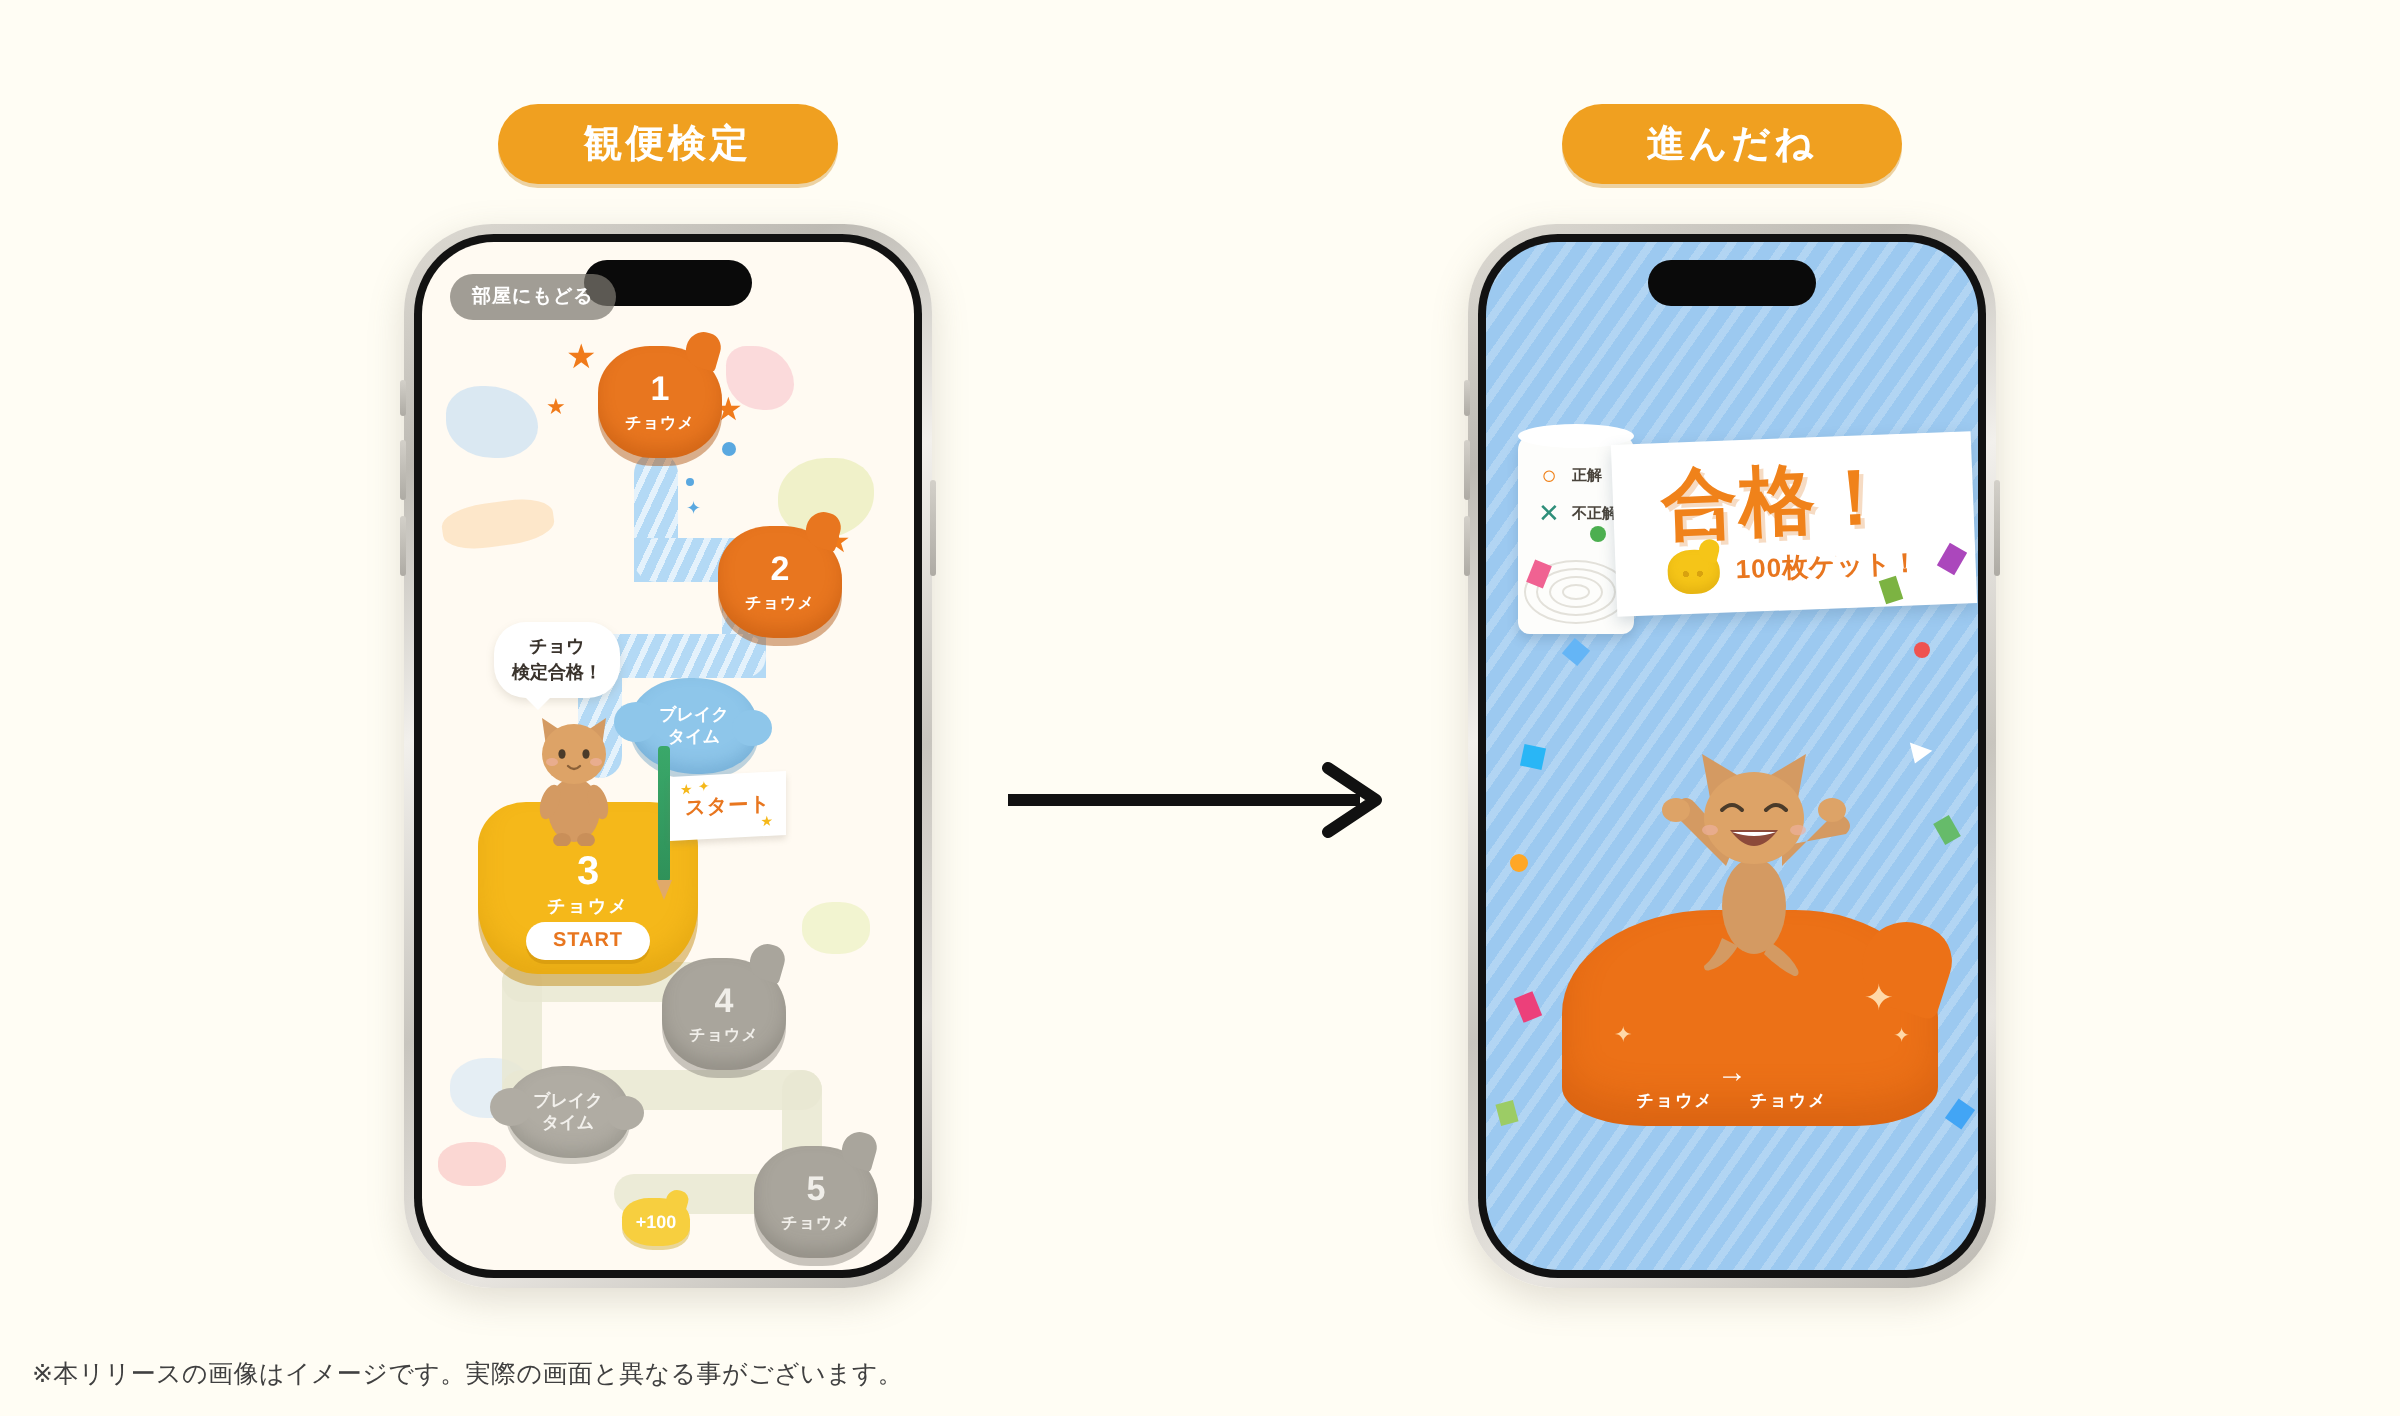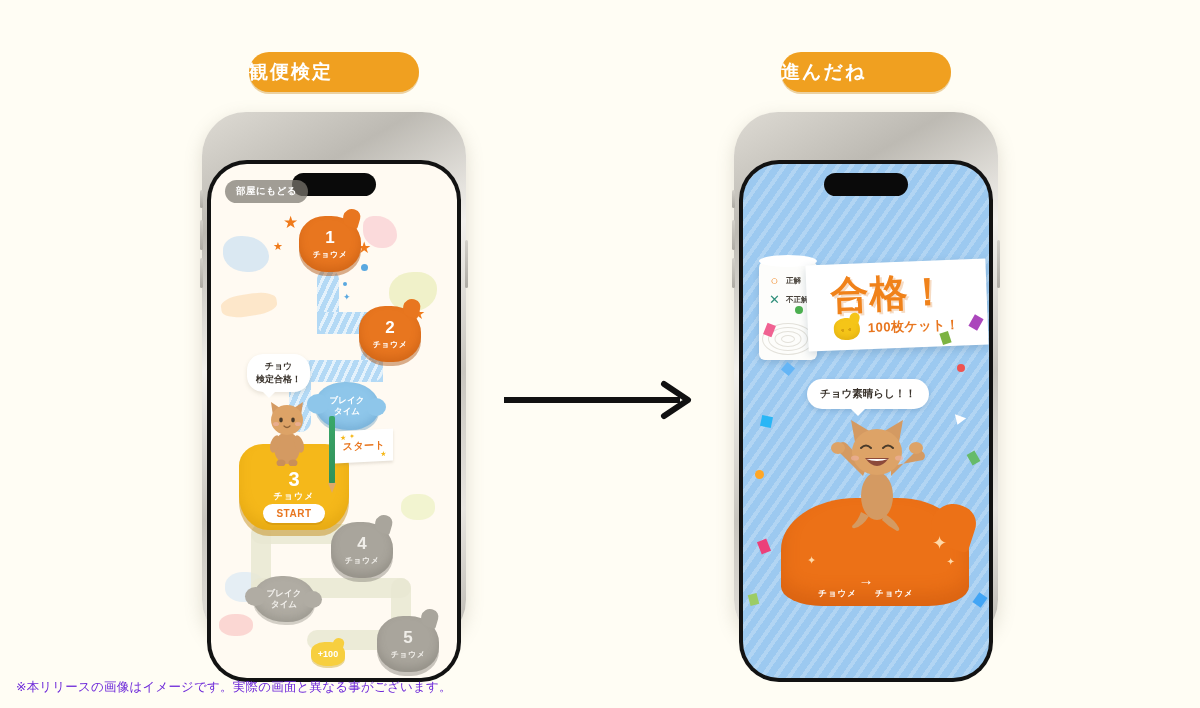--- a/index.html
+++ b/index.html
@@ -16,21 +16,21 @@
   
   .badge {
     position: absolute;
     top: 52px;
     width: 170px;
     height: 40px;
     background: #f0a020;
     border-radius: 22px;
     display: flex;
     align-items: center;
-    justify-content: flex-start;
+    justify-content: center;
     color: #ffffff;
     font-size: 19px;
     font-weight: bold;
     letter-spacing: 2px;
     box-shadow: 0 2px 0 rgba(200,130,10,.35);
   }
   #badge-left  { left: 249px; }
   #badge-right { left: 781px; }
 
   
@@ -48,21 +48,20 @@
   #phone-right { left: 734px; }
 
   .phone-inner {
     position: relative;
     width: 100%;
     height: 100%;
     border-radius: 40px;
     background: #121212;
     padding: 4px;
     overflow: hidden;
-    margin-top: 43px;
   }
   .screen {
     position: relative;
     width: 100%;
     height: 100%;
     border-radius: 36px;
     overflow: hidden;
   }
   .notch {
     position: absolute;
@@ -342,21 +341,21 @@
   
   .confetti { position:absolute; z-index:23; }
   .cf-white-tri { width:0;height:0; border-left:6px solid transparent; border-right:6px solid transparent; border-bottom:9px solid #fff; }
 
   
   .mid-arrow { position:absolute; left:502px; top:378px; z-index:5; }
 
   
   .footer-note {
     position:absolute; left:16px; top:679px;
-    font-size:12.5px; color:#6d28d9; letter-spacing:.2px;
+    font-size:12.5px; color:#404040; letter-spacing:.2px;
   }
 </style>
 </head>
 <body>
 
 <div class="badge" id="badge-left">
   <span>観便検定</span>
 </div>
 
 <div class="phone" id="phone-left">
@@ -533,21 +532,20 @@
           <div class="ring rg4"></div>
         </div>
       </div>
 
       <div class="banner">
         <div class="pass-text">合格！</div>
         <div class="coin-icon"></div>
         <div class="coin-text">100枚ゲット！</div>
       </div>
 
-      <div class="speech-r">チョウ素晴らし！！</div>
 
       <div class="pedestal">
         <span class="ped-sparkle ps1">✦</span>
         <span class="ped-sparkle ps2">✦</span>
         <span class="ped-sparkle ps3">✦</span>
       </div>
 
       <div class="cat-celebrate">
         <svg viewBox="0 0 104 120" width="104" height="120">
           <ellipse cx="52" cy="84" rx="16" ry="24" fill="#d49a62"></ellipse>

